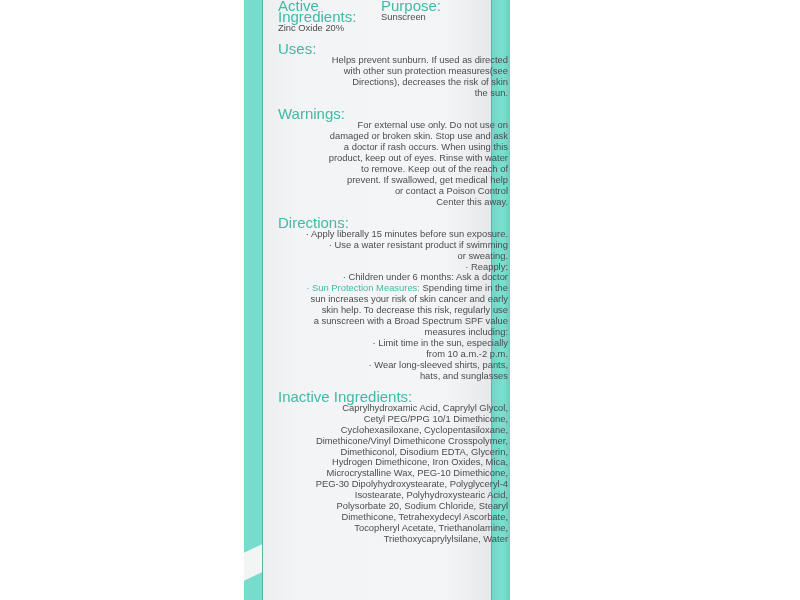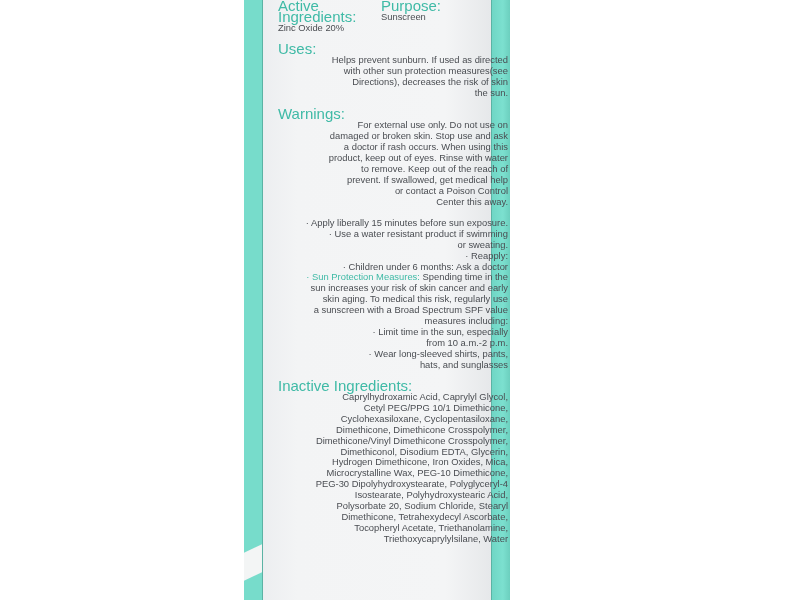--- a/index.html
+++ b/index.html
@@ -118,42 +118,42 @@
       <div class="line">damaged or broken skin. Stop use and ask</div>
       <div class="line">a doctor if rash occurs.  When using this</div>
       <div class="line">product, keep out of eyes. Rinse with water</div>
       <div class="line">to remove.  Keep out of the reach of</div>
       <div class="line">prevent.  If swallowed, get medical help</div>
       <div class="line">or contact a Poison Control</div>
       <div class="line">Center this away.</div>
     </div>
 
     <div class="section">
+      <div class="heading">Directions:</div>
       <div class="line">· Apply liberally 15 minutes before sun exposure.</div>
       <div class="line">· Use a water resistant product if swimming</div>
       <div class="line indent1">or sweating.</div>
       <div class="line">· Reapply:</div>
       <div class="line">· Children under 6 months: Ask a doctor</div>
       <div class="line"><span class="accent">· Sun Protection Measures:</span><span> Spending time in the</span></div>
       <div class="line">sun increases your risk of skin cancer and early</div>
-      <div class="line">skin aging. To medical this risk, regularly use</div>
+      <div class="line">skin help. To decrease this risk, regularly use</div>
       <div class="line">a sunscreen with a Broad Spectrum SPF value</div>
       <div class="line">measures including:</div>
       <div class="line indent2">· Limit time in the sun, especially</div>
       <div class="line indent3">from 10 a.m.-2 p.m.</div>
       <div class="line indent2">· Wear long-sleeved shirts, pants,</div>
       <div class="line indent3">hats, and sunglasses</div>
     </div>
 
     <div class="section">
       <div class="heading">Inactive Ingredients:</div>
       <div class="line">Caprylhydroxamic Acid, Caprylyl Glycol,</div>
       <div class="line">Cetyl PEG/PPG 10/1 Dimethicone,</div>
       <div class="line">Cyclohexasiloxane, Cyclopentasiloxane,</div>
-      <div class="line">Dimethicone, Dimethicone Crosspolymer,</div>
       <div class="line">Dimethicone/Vinyl Dimethicone Crosspolymer,</div>
       <div class="line">Dimethiconol, Disodium EDTA, Glycerin,</div>
       <div class="line">Hydrogen Dimethicone, Iron Oxides, Mica,</div>
       <div class="line">Microcrystalline Wax, PEG-10 Dimethicone,</div>
       <div class="line">PEG-30 Dipolyhydroxystearate, Polyglyceryl-4</div>
       <div class="line">Isostearate, Polyhydroxystearic Acid,</div>
       <div class="line">Polysorbate 20, Sodium Chloride, Stearyl</div>
       <div class="line">Dimethicone, Tetrahexydecyl Ascorbate,</div>
       <div class="line">Tocopheryl Acetate, Triethanolamine,</div>
       <div class="line">Triethoxycaprylylsilane, Water</div>

